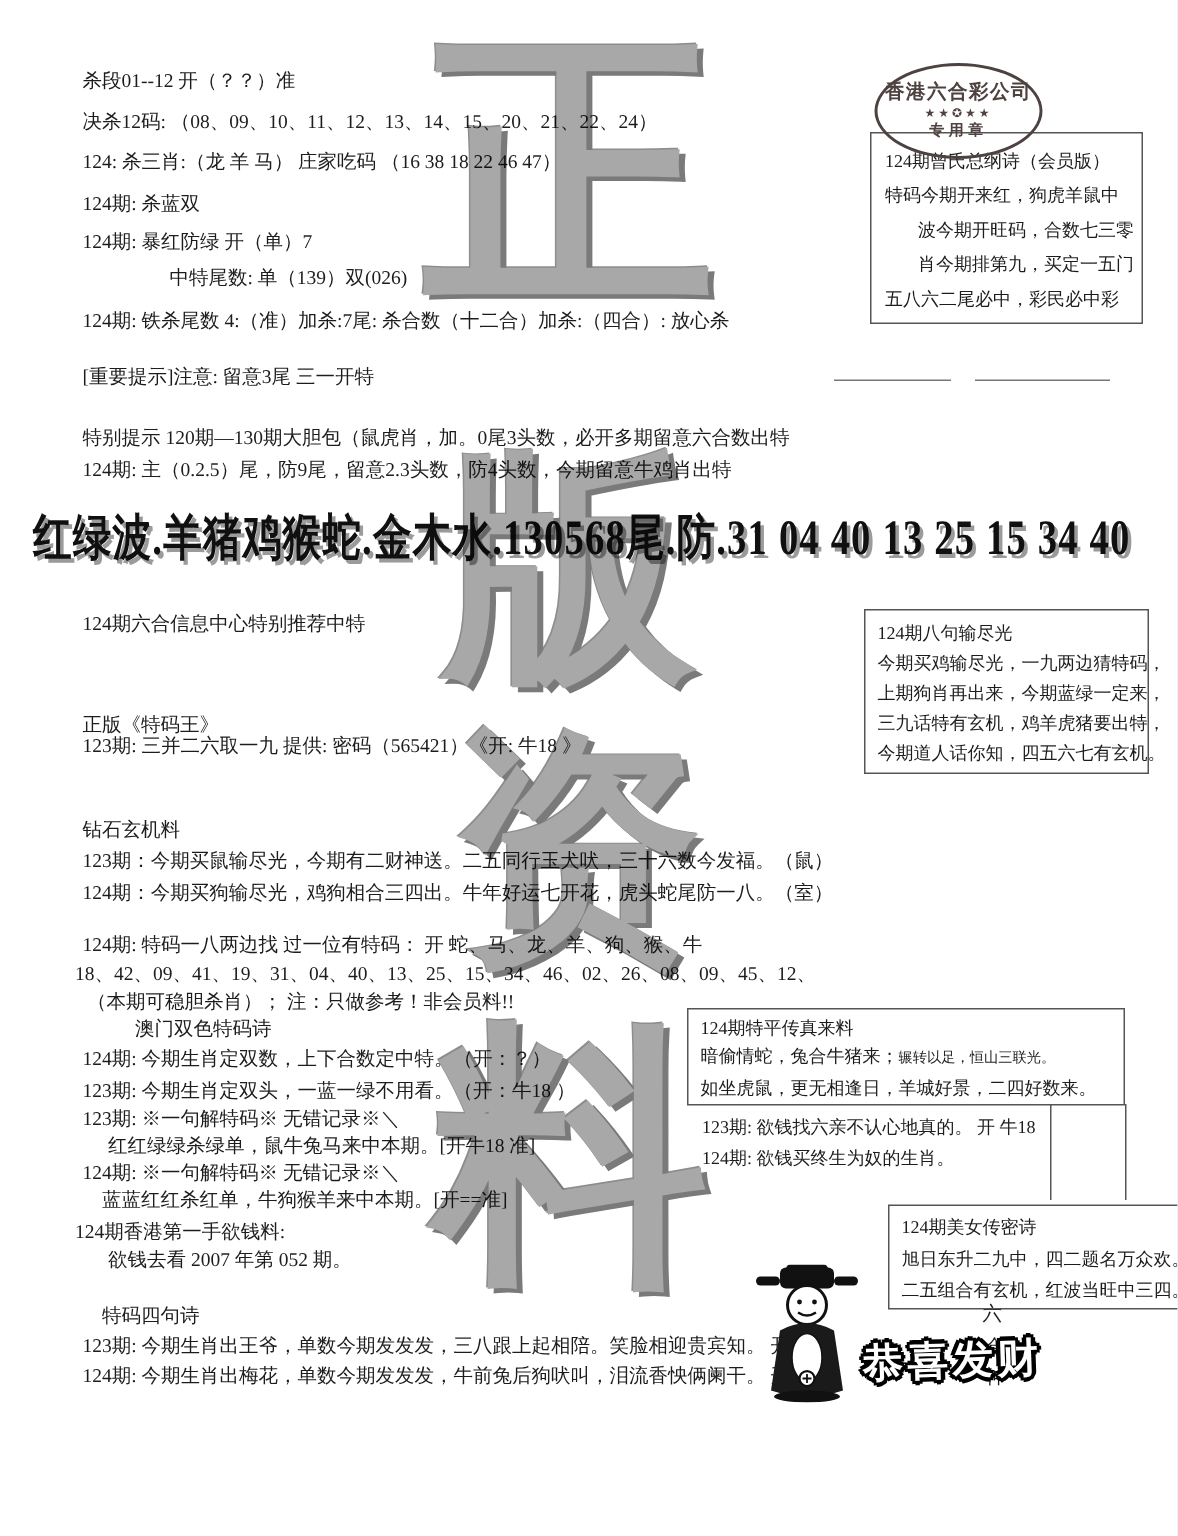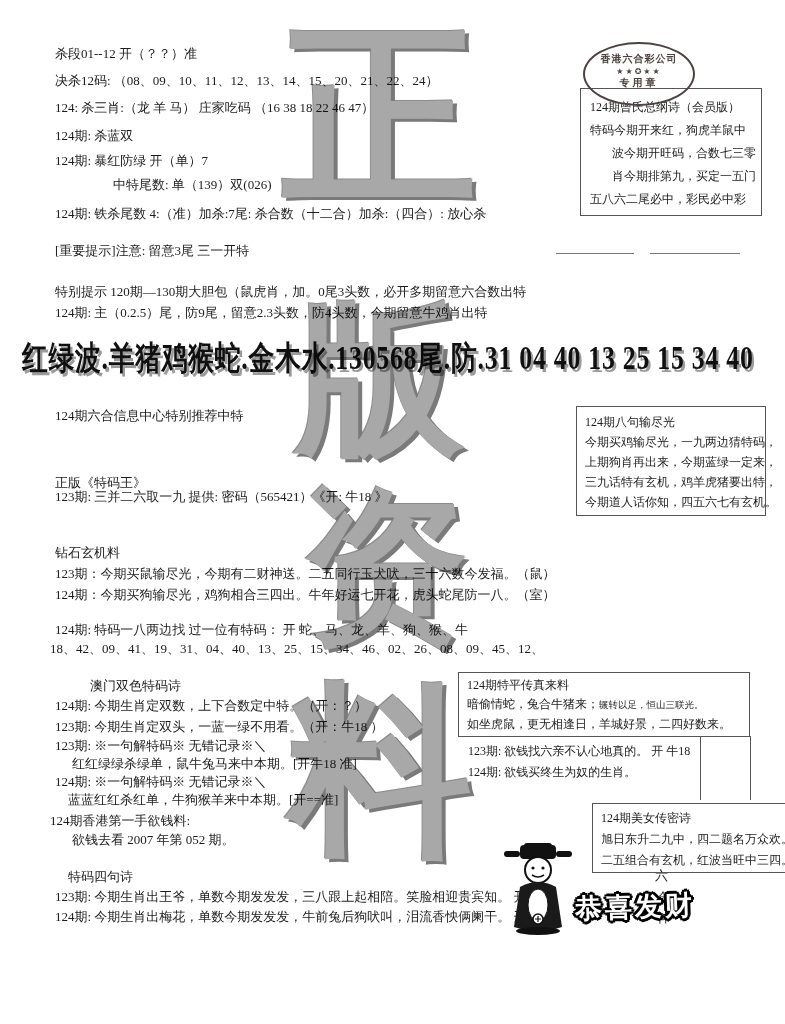--- a/index.html
+++ b/index.html
@@ -10,21 +10,21 @@
   .tiny{font-size:9.5px;}
   .box{position:absolute;border:1px solid #555;background:transparent;box-sizing:border-box;}
   .wm{position:absolute;font-weight:bold;line-height:1;color:#a8a8a8;z-index:6;
       text-shadow:4px 3px 0 #7a7a7a,-1px -1px 0 #8d8d8d;mix-blend-mode:multiply;pointer-events:none;}
   .redline{position:absolute;left:22px;top:336px;font-size:33px;font-weight:bold;color:#101010;
       white-space:nowrap;transform:scaleX(0.78);transform-origin:left top;z-index:2;
       text-shadow:3px 3px 0 #9b9b9b;letter-spacing:1px;}
   .fifteen{font-size:17px;font-weight:bold;letter-spacing:0.5px;}
   .stamp{position:absolute;left:583px;top:42px;width:112px;height:64px;border:2px solid #4e4240;
       border-radius:50%;text-align:center;color:#4e4240;z-index:3;box-sizing:border-box;}
-  .stamp .r1{font-size:10px;letter-spacing:1px;margin-top:8px;font-weight:bold;}
+  .stamp .r1{font-size:13px;letter-spacing:1px;margin-top:8px;font-weight:bold;}
   .stamp .r2{font-size:8px;letter-spacing:2px;margin-top:1px;}
   .stamp .r3{font-size:10px;font-weight:bold;letter-spacing:3px;}
   .boxline{font-size:12px;line-height:23px;white-space:nowrap;}
   .ind1{padding-left:22px;}
   .rule{position:absolute;border-top:1.5px solid #777;height:0;z-index:1;}
   .vline{position:absolute;width:0;border-left:1.5px solid #555;z-index:1;}
   .greet{position:absolute;left:575px;top:889px;font-size:27px;font-weight:bold;color:#fff;
       letter-spacing:3px;transform:rotate(-2deg);z-index:4;white-space:nowrap;
       text-shadow:-2px -2px 0 #000,2px -2px 0 #000,-2px 2px 0 #000,2px 2px 0 #000,0 3px 0 #000,3px 0 0 #000,-3px 0 0 #000,0 -3px 0 #000;}
   .vchar{position:absolute;font-size:13px;}
@@ -56,20 +56,21 @@
 
   <div class="line" style="left:55px;top:475px;">正版《特码王》</div>
   <div class="line" style="left:55px;top:489px;">123期: 三并二六取一九 提供: 密码（565421）《开: 牛18 》</div>
 
   <div class="line" style="left:55px;top:545px;">钻石玄机料</div>
   <div class="line" style="left:55px;top:566px;">123期：今期买鼠输尽光，今期有二财神送。二五同行玉犬吠，三十六数今发福。（鼠）</div>
   <div class="line" style="left:55px;top:587px;">124期：今期买狗输尽光，鸡狗相合三四出。牛年好运七开花，虎头蛇尾防一八。（室）</div>
 
   <div class="line" style="left:55px;top:622px;">124期: 特码一八两边找   过一位有特码：  开 蛇、马、龙、羊、狗、猴、牛</div>
   <div class="line" style="left:50px;top:641px;">18、42、09、41、19、31、04、40、13、25、15、34、46、02、26、08、09、45、12、</div>
+  <div class="line" style="left:58px;top:660px;">（本期可稳胆杀肖）；  注：只做参考！非会员料!!</div>
 
   <div class="line" style="left:90px;top:678px;">澳门双色特码诗</div>
   <div class="line" style="left:55px;top:698px;">124期: 今期生肖定双数，上下合数定中特。（开：？）</div>
   <div class="line" style="left:55px;top:719px;">123期: 今期生肖定双头，一蓝一绿不用看。（开：牛18 ）</div>
   <div class="line" style="left:55px;top:738px;">123期: ※一句解特码※ 无错记录※＼</div>
   <div class="line" style="left:72px;top:756px;">红红绿绿杀绿单，鼠牛兔马来中本期。[开牛18  准]</div>
   <div class="line" style="left:55px;top:774px;">124期: ※一句解特码※ 无错记录※＼</div>
   <div class="line" style="left:68px;top:792px;">蓝蓝红红杀红单，牛狗猴羊来中本期。[开==准]</div>
 
   <div class="line" style="left:50px;top:813px;">124期香港第一手欲钱料:</div>

